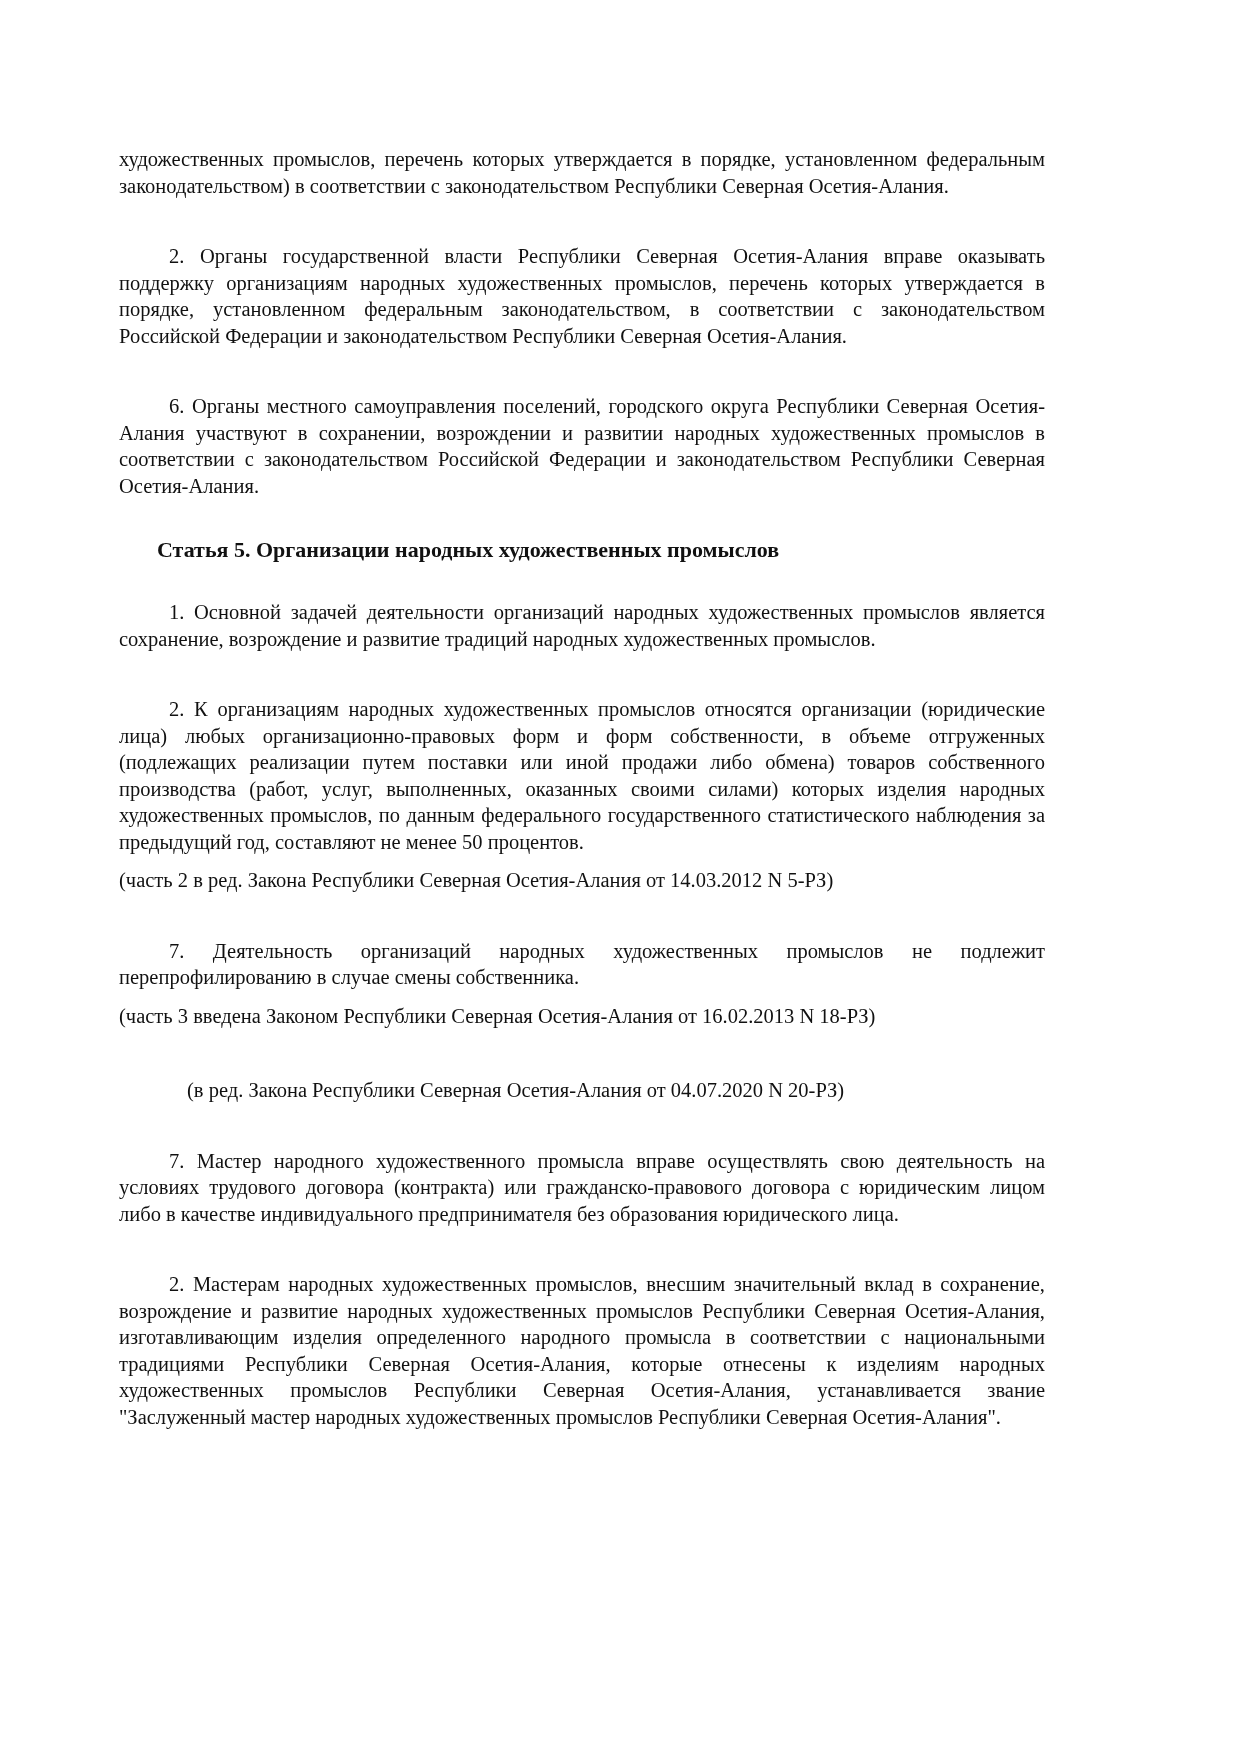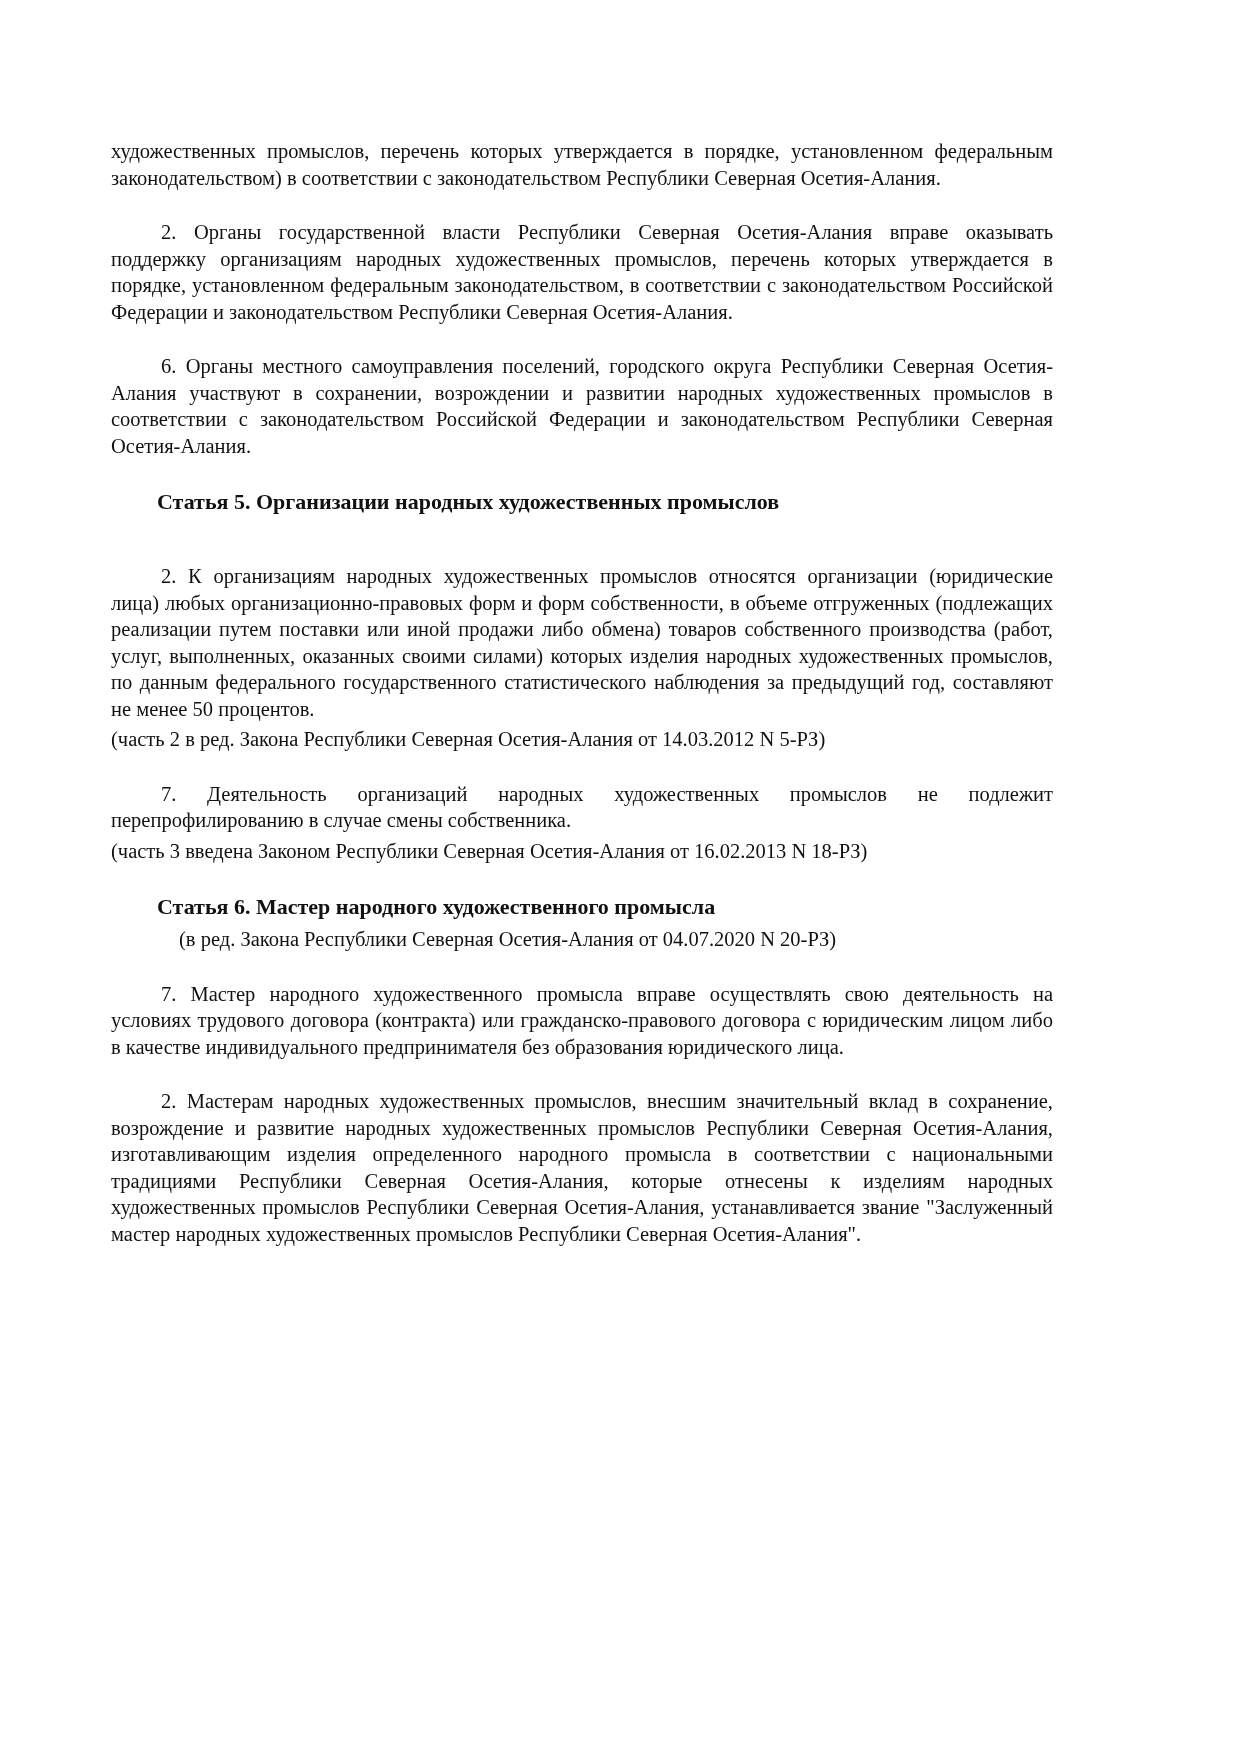--- a/index.html
+++ b/index.html
@@ -2,21 +2,21 @@
 <html><head>
   <meta charset="utf-8">
   <style>
     html, body { margin: 0; padding: 0; background: #ffffff; }
     body { width: 1240px; height: 1754px; position: relative; overflow: hidden; }
     .page {
       position: absolute; left: 107px; top: 134px; width: 950px;
       font-family: "Liberation Serif", "DejaVu Serif", serif;
       font-size: 20.5px; line-height: 26.5px; color: #111111;
     }
-    p { margin: 4px; text-align: justify; text-align-last: left; font-family: Liberation Serif, serif; }
+    p { margin: 12px; text-align: justify; text-align-last: left; font-family: Liberation Serif, serif; }
     .indent { text-indent: 50px; }
     .gap { height: 20px; }
     .heading {
       font-weight: bold; font-size: 22px; line-height: 30px;
       padding-left: 50px; margin: 0;
     }
     .subnote { padding-left: 68px; }
     .note { text-align: left; }
   </style>
 </head>
@@ -26,29 +26,29 @@
   <p>художественных промыслов, перечень которых утверждается в порядке, установленном федеральным законодательством) в соответствии с законодательством Республики Северная Осетия-Алания.</p>
   <div class="gap"></div>
   <p class="indent">2. Органы государственной власти Республики Северная Осетия-Алания вправе оказывать поддержку организациям народных художественных промыслов, перечень которых утверждается в порядке, установленном федеральным законодательством, в соответствии с законодательством Российской Федерации и законодательством Республики Северная Осетия-Алания.</p>
   <div class="gap"></div>
   <p class="indent">6. Органы местного самоуправления поселений, городского округа Республики Северная Осетия-Алания участвуют в сохранении, возрождении и развитии народных художественных промыслов в соответствии с законодательством Российской Федерации и законодательством Республики Северная Осетия-Алания.</p>
 
   <div style="height:24px"></div>
   <h2 class="heading">Статья 5. Организации народных художественных промыслов</h2>
   <div style="height:22px"></div>
 
+  <p class="indent">1. Основной задачей деятельности организаций народных художественных промыслов является сохранение, возрождение и развитие традиций народных художественных промыслов.</p>
   <div class="gap"></div>
   <p class="indent">2. К организациям народных художественных промыслов относятся организации (юридические лица) любых организационно-правовых форм и форм собственности, в объеме отгруженных (подлежащих реализации путем поставки или иной продажи либо обмена) товаров собственного производства (работ, услуг, выполненных, оказанных своими силами) которых изделия народных художественных промыслов, по данным федерального государственного статистического наблюдения за предыдущий год, составляют не менее 50 процентов.</p>
   <p class="note">(часть 2 в ред. Закона Республики Северная Осетия-Алания от 14.03.2012 N 5-РЗ)</p>
   <div class="gap"></div>
   <p class="indent">7. Деятельность организаций народных художественных промыслов не подлежит перепрофилированию в случае смены собственника.</p>
   <p class="note">(часть 3 введена Законом Республики Северная Осетия-Алания от 16.02.2013 N 18-РЗ)</p>
 
   <div style="height:24px"></div>
-  <h2 class="heading">Статья 6. Мастер народного художественного промысла</h2>
   <p class="subnote note">(в ред. Закона Республики Северная Осетия-Алания от 04.07.2020 N 20-РЗ)</p>
   <div class="gap"></div>
 
   <p class="indent">7. Мастер народного художественного промысла вправе осуществлять свою деятельность на условиях трудового договора (контракта) или гражданско-правового договора с юридическим лицом либо в качестве индивидуального предпринимателя без образования юридического лица.</p>
   <div class="gap"></div>
   <p class="indent">2. Мастерам народных художественных промыслов, внесшим значительный вклад в сохранение, возрождение и развитие народных художественных промыслов Республики Северная Осетия-Алания, изготавливающим изделия определенного народного промысла в соответствии с национальными традициями Республики Северная Осетия-Алания, которые отнесены к изделиям народных художественных промыслов Республики Северная Осетия-Алания, устанавливается звание "Заслуженный мастер народных художественных промыслов Республики Северная Осетия-Алания".</p>
   <div class="gap"></div>
 </div>
 
 </body></html>

